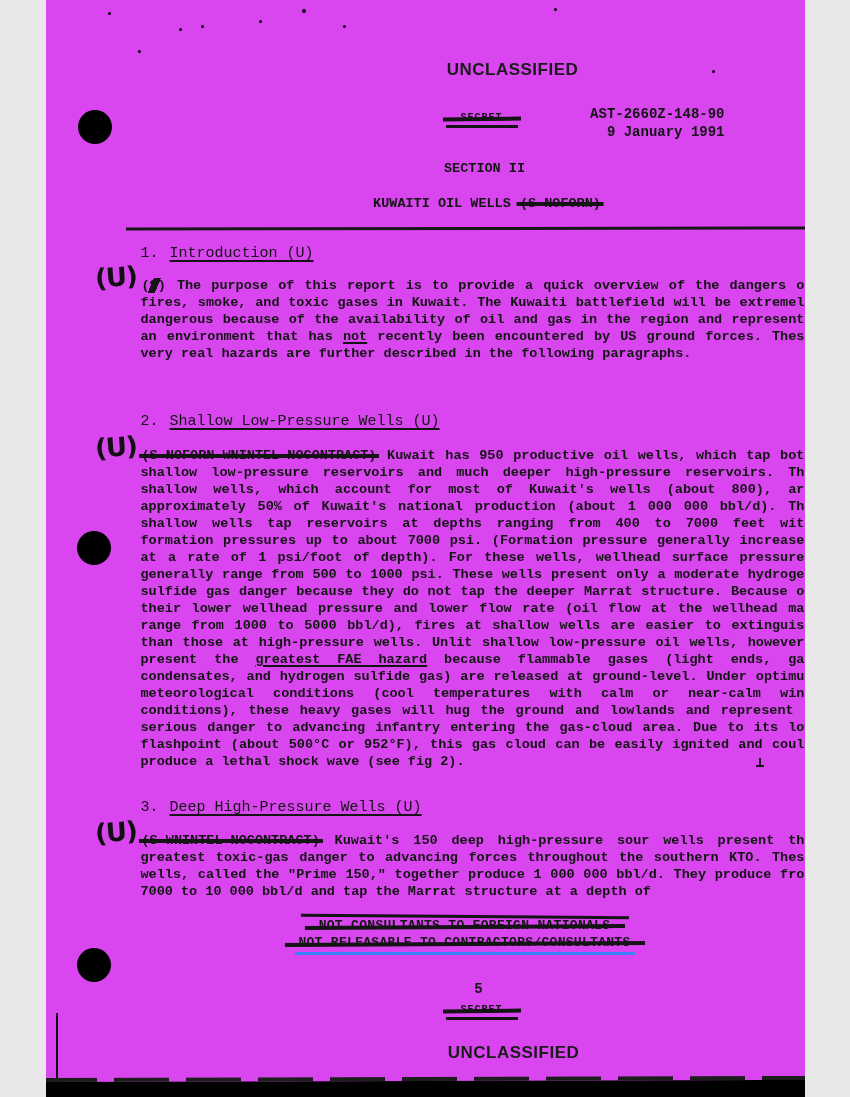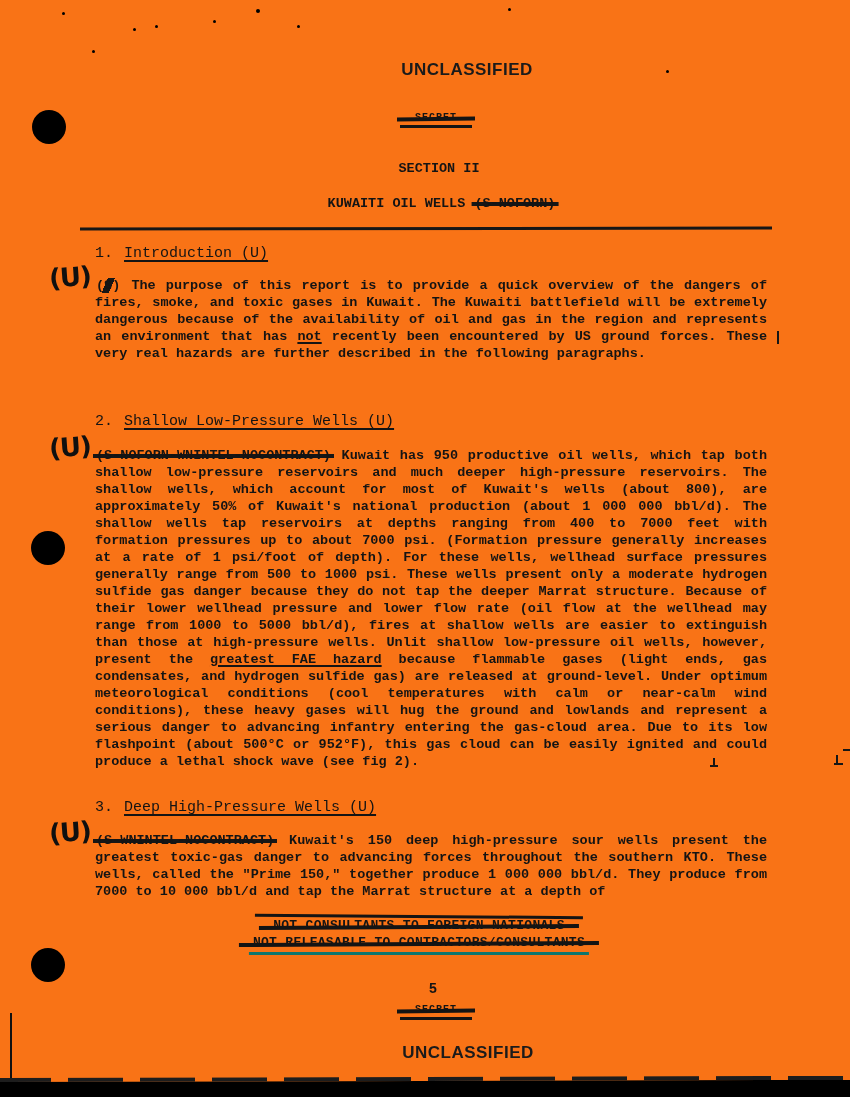--- a/index.html
+++ b/index.html
@@ -1,20 +1,21 @@
 <!DOCTYPE html>
 <html><head>
 <meta charset="utf-8">
 <style>
   html,body { margin:0; padding:0; background:#e8e8e8; }
   #page {
-    position:relative; width:850px; height:1097px; margin:0 auto;
-    background:#f97316; overflow:hidden;
+    position:relative; width:720px; height:1097px; margin:0 auto;
+    background:#d946ef; overflow:hidden;
     font-family:"Liberation Mono","DejaVu Sans Mono",monospace;
     color:#141414;
+    padding-left:39px;
   }
   .abs { position:absolute; }
   .cx { transform:translateX(-50%); }
 
   
   .banner {
     font-family:"Liberation Sans","DejaVu Sans",sans-serif;
     font-weight:700; font-size:17px; letter-spacing:0.5px; color:#1b1b1b;
     white-space:nowrap;
   }
@@ -69,21 +70,21 @@
   }
   .caveat::after {
     content:""; position:absolute; left:-10px; right:-10px; top:44%; height:4px;
     background:#141414; transform:rotate(-0.35deg);
   }
   .caveat.wide::after { left:-28px; right:-28px; transform:rotate(-0.5deg); }
   .caveat.topline::before {
     content:""; position:absolute; left:-14px; right:-14px; top:-2px; height:3px;
     background:#141414; transform:rotate(0.4deg);
   }
-  .caveat.underline-heavy { border-bottom:3px solid #0f766e; }
+  .caveat.underline-heavy { border-bottom:3px solid #3b82f6; }
 
   .pagenum { font-weight:700; font-size:14px; }
 
   
   .hole { position:absolute; width:34px; height:34px; border-radius:50%; background:#000; }
   .speck { position:absolute; background:#000; border-radius:50%; }
   #left-edge-line { position:absolute; left:10px; top:1013px; width:2px; height:84px; background:#111; }
   #bottom-bar { position:absolute; left:-4px; right:-4px; top:1081px; height:18px; background:#000; transform:rotate(-0.15deg); }
   #bottom-bar::before {
     content:""; position:absolute; top:-4px; left:0; right:0; height:4px;
@@ -115,20 +116,24 @@
   <div class="hole" style="left:32px;top:110px;"></div>
   <div class="hole" style="left:31px;top:531px;"></div>
   <div class="hole" style="left:31px;top:948px;"></div>
 
   <div class="abs cx banner" style="left:467px;top:60px;">UNCLASSIFIED</div>
 
   <div class="abs cx" style="left:436px;top:107px;">
     <span class="secret-word">SECRET</span>
   </div>
 
+  <div class="abs doc-id" style="right:80px;top:105px;">
+    <div>AST-2660Z-148-90</div>
+    <div>9 January 1991</div>
+  </div>
 
   <div class="abs cx mono-line" style="left:439px;top:161px;">SECTION II</div>
 
   <div class="abs cx mono-line" style="left:442px;top:196px;"><span class="run">KUWAITI OIL WELLS </span><span class="run run-strike">(S-NOFORN)</span></div>
 
   <div class="abs rule" style="left:80px;top:227px;width:692px;"></div>
 
   <div class="abs heading" style="left:95px;top:245px;">
     <span class="num">1.</span><span class="title">Introduction (U)</span>
   </div>

